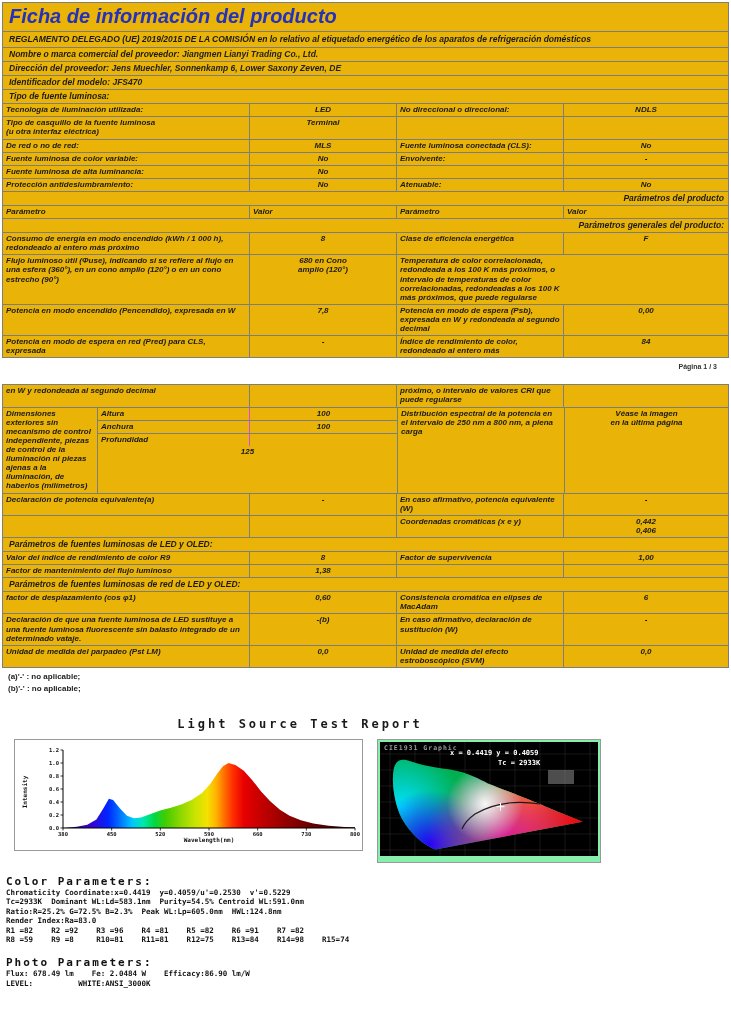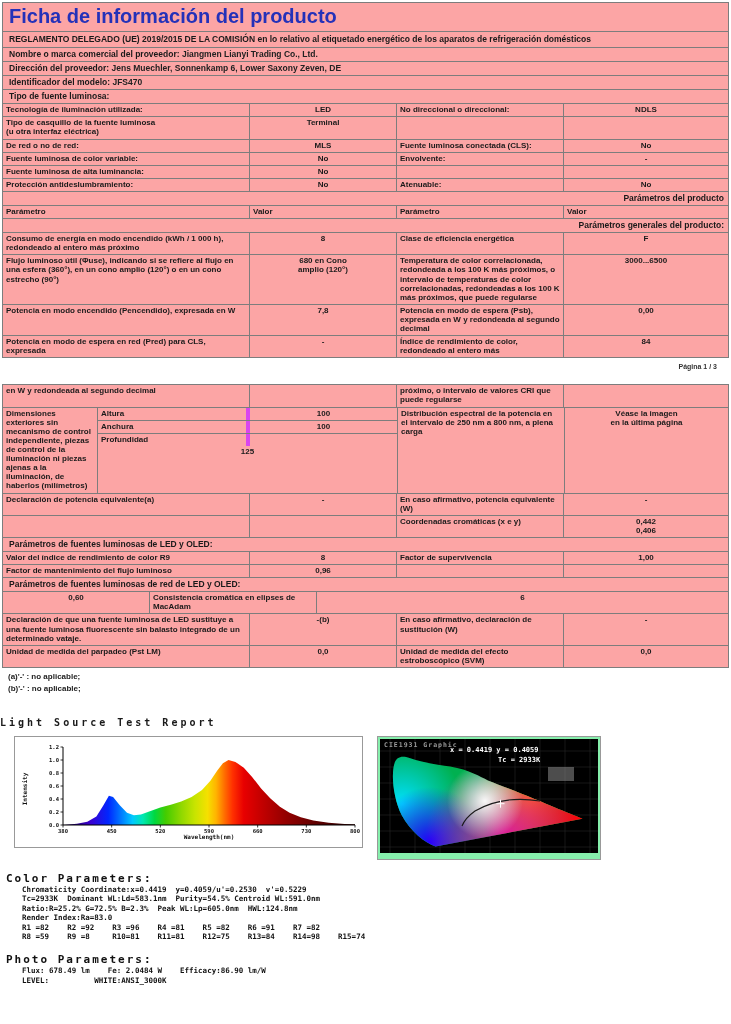--- a/index.html
+++ b/index.html
@@ -1,21 +1,21 @@
 <!DOCTYPE html>
 <html><head>
 <meta charset="utf-8">
 <style>
   * { box-sizing: border-box; margin: 0; padding: 0; }
   body {
     width: 731px; height: 1024px; overflow: hidden;
     background: #ffffff; color: #1a1a1a;
     font-family: "Liberation Sans", sans-serif;
   }
-  .sheet { margin: 2px 2px 0 2px; border: 1px solid #7d7d7d; background: #fca5a5; }
+  .sheet { margin: 2px 2px 0 2px; border: 1px solid #7d7d7d; background: #eab308; font-style: italic; }
   .doc-title {
     color: #2431b9; font-weight: bold; font-size: 20px;
     padding: 2px 6px 3px 6px; border-bottom: 1px solid #7d7d7d;
   }
   .doc-subtitle {
     font-size: 8.5px; font-weight: bold; line-height: 1.2;
     padding: 2px 6px 3px 6px; border-bottom: 1px solid #7d7d7d;
   }
   .info-row {
     font-size: 8.5px; padding: 1px 6px 2px 6px; border-bottom: 1px solid #7d7d7d;
@@ -41,35 +41,35 @@
   .c1 { width: 247px; }
   .c2 { width: 147px; }
   .c3 { width: 167px; }
   .c4 { flex: 1; }
   .vc { text-align: center; }
   .dimlab { width: 95px; }
   .dimgrid { width: 300px; border-right: 1px solid #7d7d7d; display: flex; flex-direction: column; }
   .dimtr { display: flex; border-bottom: 1px solid #7d7d7d; flex: 0 0 auto; }
   .dimtr.grow { flex: 1; }
   .dimtr:last-child { border-bottom: none; flex-direction: column; }
-  .dimname { width: 152px; border-right: 4px solid #d946ef; font-size: 8px; font-weight: bold; padding: 1px 3px 2px 3px; }
+  .dimname { width: 152px; border-right: 1px solid #d946ef; font-size: 8px; font-weight: bold; padding: 1px 3px 2px 3px; }
   .dimval { flex: 1; text-align: center; font-size: 8px; font-weight: bold; padding: 1px 3px 2px 3px; }
   .page-num { text-align: right; font-size: 7px; font-weight: bold; color: #333; margin: 5px 14px 0 0; }
   .footnotes { font-size: 8px; font-weight: bold; margin: 3px 0 12px 8px; line-height: 1.5; color: #222; }
   .report { margin-top: 22px; }
   .report-title {
-    font-family: "DejaVu Sans Mono", monospace; font-weight: bold; font-size: 10px;
-    letter-spacing: 3px; text-align: left; width: 600px;
+    font-family: "DejaVu Sans Mono", monospace; font-weight: bold; font-size: 12px;
+    letter-spacing: 3px; text-align: center; width: 600px;
   }
   .charts-row { display: flex; gap: 14px; margin: 8px 0 4px 14px; align-items: flex-start; }
   .spec-box { border: 1px solid #999; padding: 2px; background: #fff; }
   .cie-box { border: 1px solid #999; padding: 2px; background: #86efac; }
   .mono-block { margin: 4px 0 0 6px; font-family: "DejaVu Sans Mono", monospace; color: #111; }
   .mono-heading { font-size: 11px; font-weight: bold; letter-spacing: 2px; margin-top: 12px; }
-  .mono-line { font-size: 7.5px; font-weight: bold; line-height: 1.25; white-space: pre; margin-left: 16px; }
+  .mono-line { font-size: 7.5px; font-weight: bold; line-height: 1.25; white-space: pre; }
   .tickx, .ticky { font-family: "DejaVu Sans Mono", monospace; font-size: 5.5px; font-weight: bold; fill: #111; }
   .axis-label { font-family: "DejaVu Sans Mono", monospace; font-size: 6px; font-weight: bold; fill: #111; }
   .cie-title { font-family: "DejaVu Sans Mono", monospace; font-size: 6.5px; font-weight: bold; fill: #9a9a9a; letter-spacing: 1px; }
   .cie-text { font-family: "DejaVu Sans Mono", monospace; font-size: 7px; font-weight: bold; fill: #ffffff; }
 </style>
 </head>
 <body>
 
 <div class="sheet">
   <div class="doc-title">Ficha de información del producto</div>
@@ -140,21 +140,20 @@
     <div class="td c1">Consumo de energía en modo encendido (kWh / 1 000 h), redondeado al entero más próximo</div>
     <div class="td c2 vc">8</div>
     <div class="td c3">Clase de eficiencia energética</div>
     <div class="td c4 vc">F</div>
   </div>
   <div class="tr">
     <div class="td c1">Flujo luminoso útil (Φuse), indicando si se refiere al flujo en una esfera (360°), en un cono amplio (120°) o en un cono estrecho (90°)</div>
     <div class="td c2 vc">680 en Cono
 amplio (120°)</div>
     <div class="td c3">Temperatura de color correlacionada, redondeada a los 100 K más próximos, o intervalo de temperaturas de color correlacionadas, redondeadas a los 100 K más próximos, que puede regularse</div>
-    <div class="td c4 vc">3000...6500</div>
   </div>
   <div class="tr">
     <div class="td c1">Potencia en modo encendido (Pencendido), expresada en W</div>
     <div class="td c2 vc">7,8</div>
     <div class="td c3">Potencia en modo de espera (Psb), expresada en W y redondeada al segundo decimal</div>
     <div class="td c4 vc">0,00</div>
   </div>
   <div class="tr">
     <div class="td c1">Potencia en modo de espera en red (Pred) para CLS, expresada</div>
     <div class="td c2 vc">-</div>
@@ -209,27 +208,28 @@
 
   <div class="sec-left">Parámetros de fuentes luminosas de LED y OLED:</div>
   <div class="tr">
     <div class="td c1">Valor del índice de rendimiento de color R9</div>
     <div class="td c2 vc">8</div>
     <div class="td c3">Factor de supervivencia</div>
     <div class="td c4 vc">1,00</div>
   </div>
   <div class="tr">
     <div class="td c1">Factor de mantenimiento del flujo luminoso</div>
-    <div class="td c2 vc">0,96</div>
+    <div class="td c2 vc">1,38</div>
     <div class="td c3"></div>
     <div class="td c4 vc"></div>
   </div>
 
   <div class="sec-left">Parámetros de fuentes luminosas de red de LED y OLED:</div>
   <div class="tr">
+    <div class="td c1">factor de desplazamiento (cos φ1)</div>
     <div class="td c2 vc">0,60</div>
     <div class="td c3">Consistencia cromática en elipses de MacAdam</div>
     <div class="td c4 vc">6</div>
   </div>
   <div class="tr">
     <div class="td c1">Declaración de que una fuente luminosa de LED sustituye a una fuente luminosa fluorescente sin balasto integrado de un determinado vataje.</div>
     <div class="td c2 vc">-(b)</div>
     <div class="td c3">En caso afirmativo, declaración de sustitución (W)</div>
     <div class="td c4 vc">-</div>
   </div>

